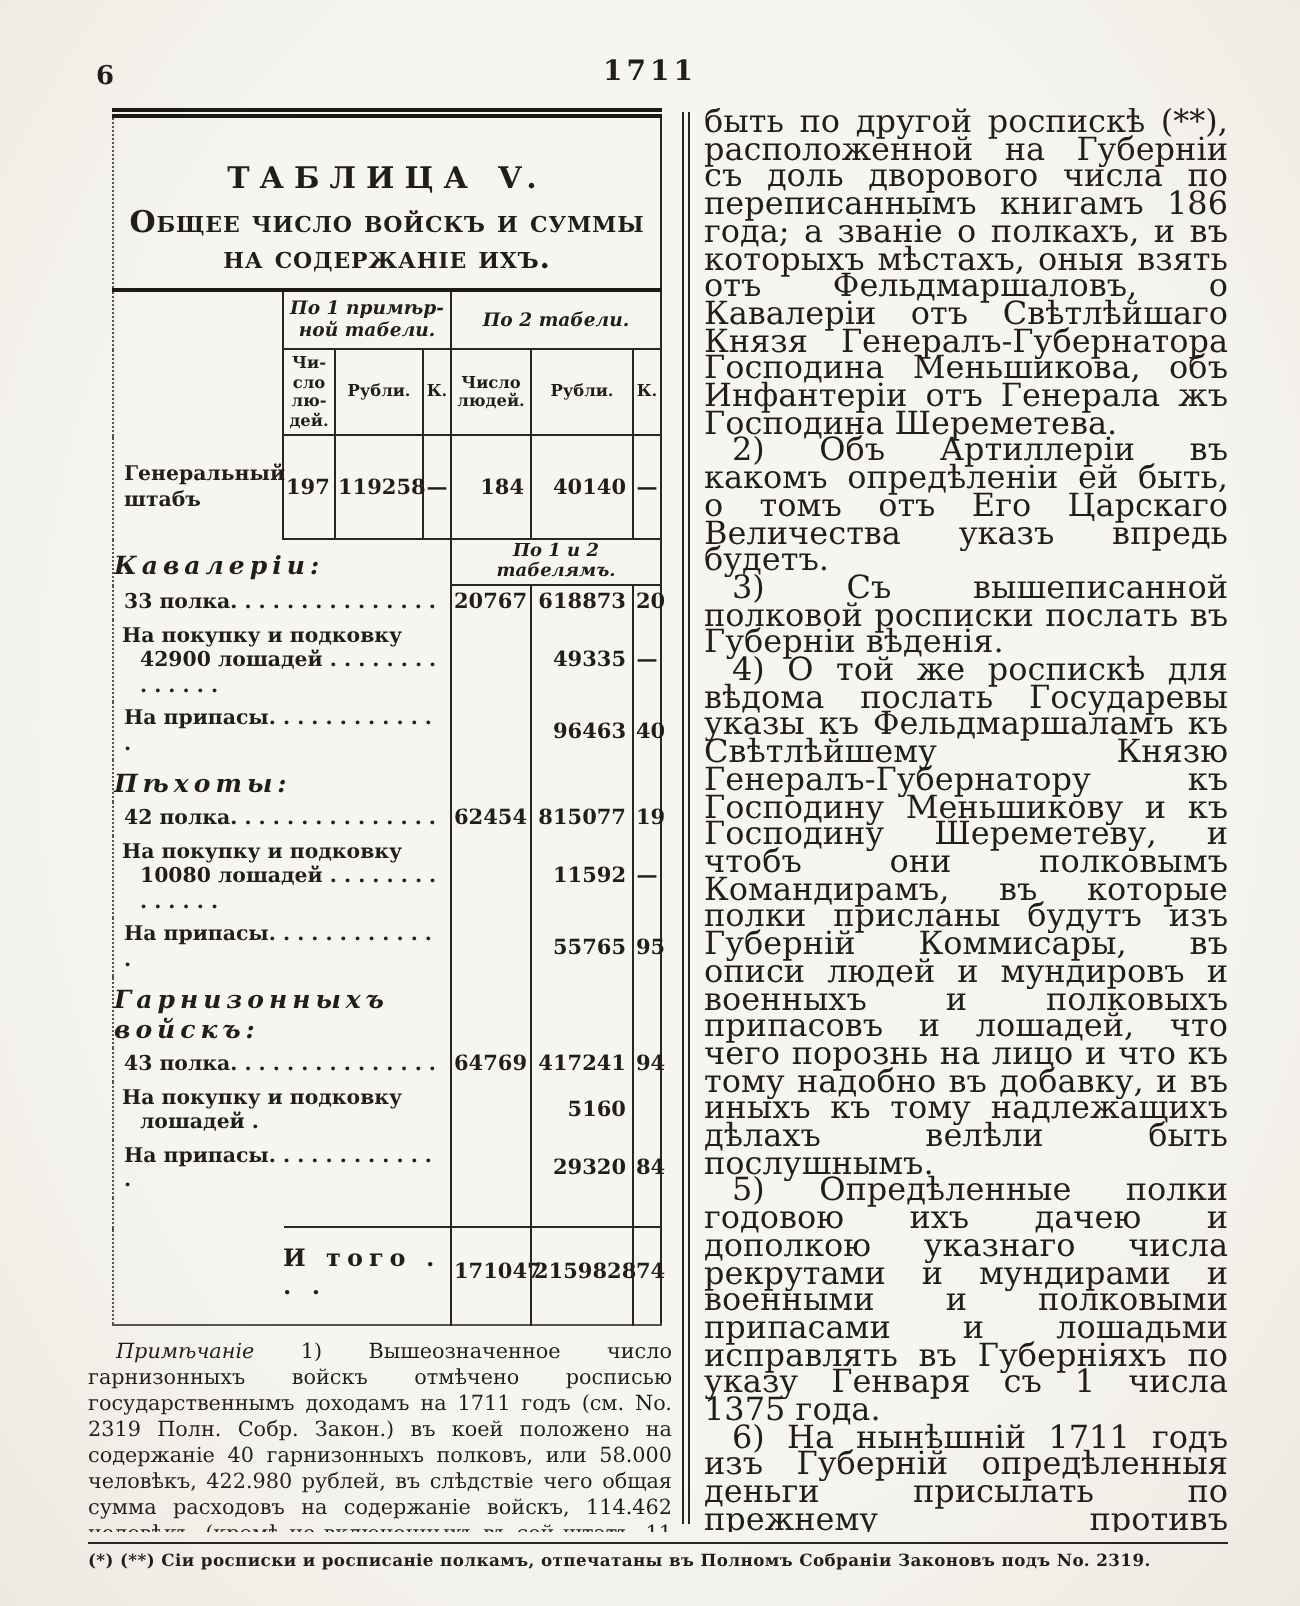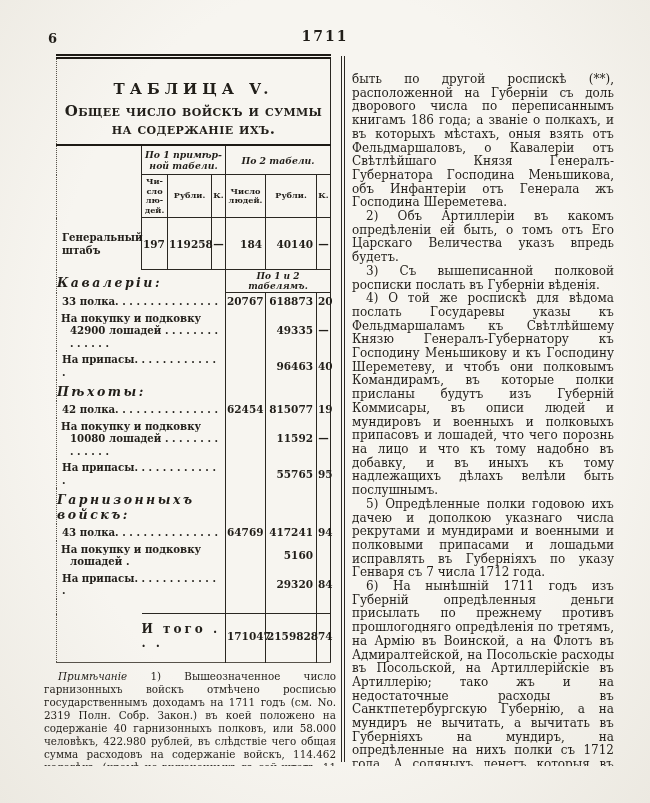--- a/index.html
+++ b/index.html
@@ -11,21 +11,21 @@
     color:#211e19; overflow:hidden;
   }
   
   .runhead { position:absolute; top:28px; left:0; right:0; height:20px; }
   .pageno { position:absolute; left:48px; top:3px; font-weight:bold; font-size:13px; }
   .year   { text-align:center; font-weight:bold; font-size:14px; letter-spacing:2px; }
 
   .content { position:absolute; top:54px; left:44px; right:36px; height:712px; display:flex; }
   .col-left  { width:292px; overflow:hidden; }
   .divider   { width:4px; border-left:1.5px solid #2a2722; border-right:1.5px solid #2a2722; margin:2px 7px 0 5px; height:706px; }
-  .col-right { flex:1; overflow:hidden; font-size:12px; line-height:13.7px; text-align:justify;margin-top:19px; }
+  .col-right { flex:1; overflow:hidden; font-size:16px; line-height:13.7px; text-align:justify; }
 
   
   table.stat {
     border-collapse:collapse; table-layout:fixed;
     width:275px; margin-left:12px;
     border-top:5px double #1d1a15;
     border-left:1px dotted #57524a;
     border-right:1.5px solid #2a2722;
     border-bottom:1px solid #57524a;
   }
@@ -222,21 +222,24 @@
 
     </div>
 
     <div class="divider"></div>
 
     <div class="col-right">
       <p class="noindent">быть по другой роспискѣ (**), расположенной на Губерніи съ доль дворового числа по переписаннымъ книгамъ 186 года; а званіе о полкахъ, и въ которыхъ мѣстахъ, оныя взять отъ Фельдмаршаловъ, о Кавалеріи отъ Свѣтлѣйшаго Князя Генералъ-Губернатора Господина Меньшикова, объ Инфантеріи отъ Генерала жъ Господина Шереметева.</p>
       <p>2) Объ Артиллеріи въ какомъ опредѣленіи ей быть, о томъ отъ Его Царскаго Величества указъ впредь будетъ.</p>
       <p>3) Съ вышеписанной полковой росписки послать въ Губерніи вѣденія.</p>
       <p>4) О той же роспискѣ для вѣдома послать Государевы указы къ Фельдмаршаламъ къ Свѣтлѣйшему Князю Генералъ-Губернатору къ Господину Меньшикову и къ Господину Шереметеву, и чтобъ они полковымъ Командирамъ, въ которые полки присланы будутъ изъ Губерній Коммисары, въ описи людей и мундировъ и военныхъ и полковыхъ припасовъ и лошадей, что чего порознь на лицо и что къ тому надобно въ добавку, и въ иныхъ къ тому надлежащихъ дѣлахъ велѣли быть послушнымъ.</p>
-      <p>5) Опредѣленные полки годовою ихъ дачею и дополкою указнаго числа рекрутами и мундирами и военными и полковыми припасами и лошадьми исправлять въ Губерніяхъ по указу Генваря съ 7 числа 1712 года.</p>
+      <p>5) Опредѣленные полки годовою ихъ дачею и дополкою указнаго числа рекрутами и мундирами и военными и полковыми припасами и лошадьми исправлять въ Губерніяхъ по указу Генваря съ 1 числа 1375 года.</p>
       <p>6) На нынѣшній 1711 годъ изъ Губерній опредѣленныя деньги присылать по прежнему противъ прошлогодняго опредѣленія по третямъ, на Армію въ Воинской, а на Флотъ въ Адмиралтейской, на Посольскіе расходы въ Посольской, на Артиллерійскіе въ Артиллерію; тако жъ и на недостаточные расходы въ Санктпетербургскую Губернію, а на мундиръ не вычитать, а вычитать въ Губерніяхъ на мундиръ, на опредѣленные на нихъ полки съ 1712 года. А соляныхъ денегъ которыя въ прошломъ году опредѣлены были въ Армію и на Флотъ и въ Санктпетербургскую Губернію, нынѣ не посылать.</p>
       <p>7) Вычетныя жъ деньги за медикаментъ нынѣ и впредь присылать въ Аптеку изъ тѣхъ же Губерній, гдѣ которые полки въ вѣденіи будутъ.</p>
 
     </div>
   </div>
 
+  <div class="footrule">
+    <span>(*) (**) Сіи росписки и росписаніе полкамъ, отпечатаны въ Полномъ Собраніи Законовъ подъ No. 2319.</span>
+  </div>
 
 </div>
 
 </body></html>

